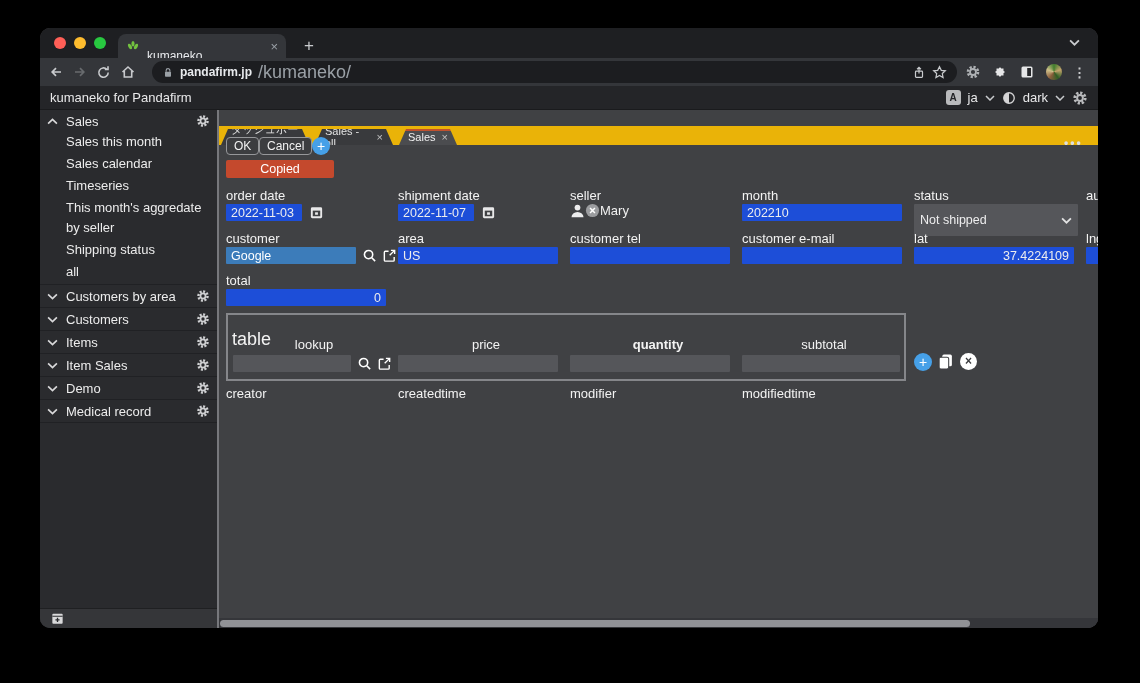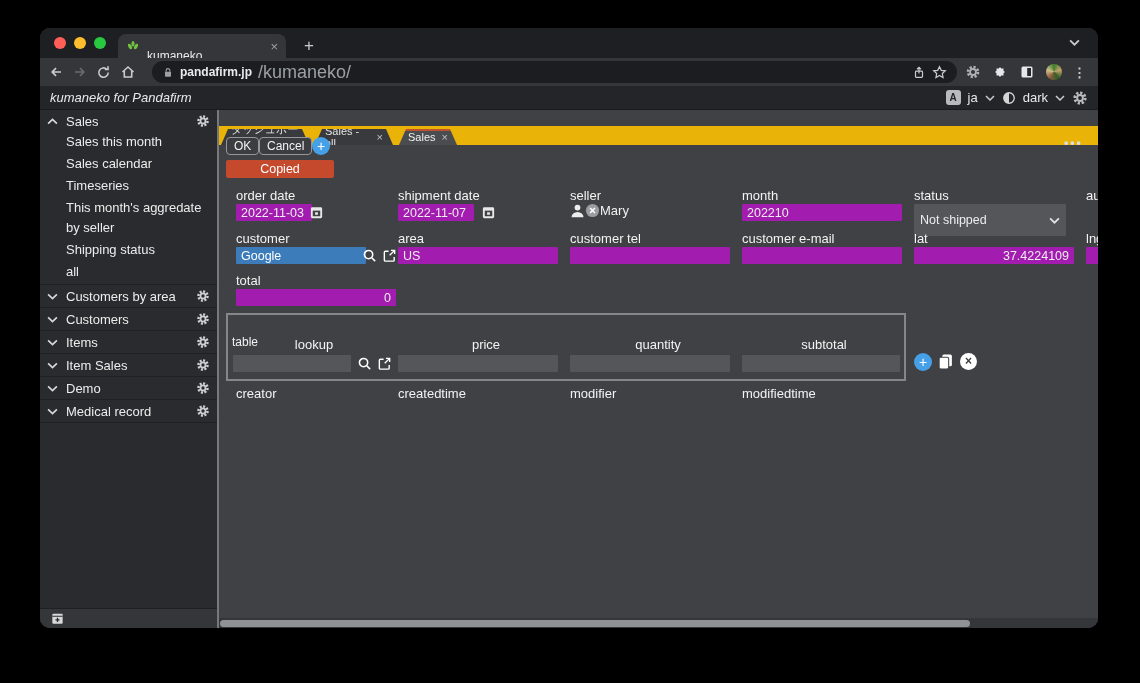--- a/index.html
+++ b/index.html
@@ -29,21 +29,21 @@
   .url-path { font-size:18px; color:#9aa0a6; }
   .url-fill { flex:1; }
   .ext-ics { display:flex; align-items:center; gap:11px; padding-right:12px; }
   .globe { width:16px; height:16px; border-radius:50%;
            background:conic-gradient(#3f7d2c,#c2a36b,#2f5d24,#8b5e3c,#d0c08a,#3f7d2c); }
   .kebab { color:#c9cbce; font-size:13px; font-weight:bold; letter-spacing:0; }
 
   
   .appheader { position:relative; height:24px; background:#242528; display:flex; align-items:center;
                padding:0 10px; border-bottom:1px solid #1a1b1d; }
-  .app-title { font-size:13px; color:#e9e9ea; flex:1;font-style:italic; }
+  .app-title { font-size:13px; color:#e9e9ea; flex:1; }
   .hdr-right { display:flex; align-items:center; gap:7px; }
   .trans-box { width:15px; height:15px; background:#b9babc; border-radius:3px; color:#242528;
                font-size:10px; font-weight:bold; text-align:center; line-height:15px; }
   .hdr-txt { font-size:13px; color:#e9e9ea; }
 
   
   .appbody { position:relative; display:flex; height:518px; }
 
   .sidebar { position:relative; width:179px; background:#2a2b2e; border-right:2px solid #77787c;
              color:#ececec; font-size:13px; }
@@ -72,41 +72,41 @@
 
   .btn { position:absolute; height:18px; background:#3c3d40; border:1px solid #96979a;
          border-radius:4px; color:#f2f2f2; font-size:12px; padding:0 7px; line-height:16px;
          font-family:"Liberation Sans", sans-serif; }
   .roundplus { position:absolute; width:18px; height:18px; border-radius:50%; background:#46a0e8;
                color:#fff; font-size:14px; text-align:center; line-height:17px; border:none; }
   .copied { position:absolute; left:7px; top:50px; width:108px; height:18px; background:#c4492d;
             border-radius:2px; color:#fff; font-size:12.5px; text-align:center; line-height:18px; }
 
   .fl { position:absolute; font-size:13px; color:#f3f3f3; white-space:nowrap; }
-  .fi { position:absolute; height:17px; background:#a21caf; border:none; border-radius:1px;
+  .fi { position:absolute; height:17px; background:#1d4ed8; border:none; border-radius:1px;
         color:#ededee; font-size:12.5px; padding:0 5px; font-family:"Liberation Sans", sans-serif; }
   .fi.num { text-align:right; }
   .fi.blue { background:#3c7cba; color:#fff; }
-  .x1{left:17px} .x2{left:179px} .x3{left:351px} .x4{left:523px} .x5{left:695px} .x6{left:867px}
+  .x1{left:7px} .x2{left:179px} .x3{left:351px} .x4{left:523px} .x5{left:695px} .x6{left:867px}
   .yl1{top:78px} .yf1{top:94px} .yl2{top:121px} .yf2{top:137px} .yl3{top:163px} .yf3{top:179px}
   .w160{width:160px} .w130{width:130px} .w76{width:76px}
 
-  .selectbox { position:absolute; width:152px; height:17px; background:#55565a; border-radius:1px;
+  .selectbox { position:absolute; width:164px; height:17px; background:#55565a; border-radius:1px;
                display:flex; align-items:center; padding:16px 6px; color:#ededee; font-size:12.5px; }
   .selectbox .sel-label { flex:1; }
 
   .seller-chip { position:absolute; left:351px; top:93px; display:flex; align-items:center; 
                  color:#f0f0f0; font-size:13px; }
 
   .inline-ic { position:absolute; display:flex; }
 
   
   .tablebox { position:absolute; left:7px; top:203px; width:680px; height:68px;
               border:2px solid #85868a; }
-  .tb-label { position:absolute; left:4px; top:20px; font-size:12px; color:#f3f3f3; }
+  .tb-label { position:absolute; left:4px; top:14px; font-size:18px; color:#f3f3f3; }
   .tb-head { position:absolute; top:22px; width:172px; text-align:center; font-size:13px; color:#f3f3f3; }
   .tb-input { position:absolute; top:40px; height:17px; background:#55565a; border:none;
               border-radius:1px; color:#ededee; font-size:12.5px; padding:0 5px;
               font-family:"Liberation Sans", sans-serif; }
   .rowbtn { position:absolute; top:243px; }
   .circle-x { width:17px; height:17px; border-radius:50%; background:#fff; color:#3a3b3e;
               font-size:12px; font-weight:bold; text-align:center; line-height:17px; }
 
   .meta-label { position:absolute; top:276px; font-size:13px; color:#f3f3f3; }
 
@@ -464,21 +464,21 @@
       <div class="fl x6 yl2">lng</div>
       <input class="fi x6 yf2 w160" value="" style="">
 
       <div class="fl x1 yl3">total</div>
       <input class="fi num x1 yf3 w160" value="0" style="">
 
       <div class="tablebox">
         <div class="tb-label">table</div>
         <div class="tb-head" style="left:0px;">lookup</div>
         <div class="tb-head" style="left:172px;">price</div>
-        <div class="tb-head" style="left:344px;">quantity</div>
+        <div class="tb-head" style="left:344px;font-weight:bold;">quantity</div>
         <div class="tb-head" style="left:510px;">subtotal</div>
         <input class="tb-input" style="left: 5px; width: 118px;" value="">
         <span class="inline-ic" style="position:absolute; left:129px; top:41px;">
           <svg width="15" height="15" viewBox="0 0 16 16">
               <circle cx="7" cy="7" r="4.4" fill="none" stroke="#fff" stroke-width="1.7"></circle>
               <line x1="10.4" y1="10.4" x2="14" y2="14" stroke="#fff" stroke-width="1.7"></line>
             </svg>
         </span>
         <span class="inline-ic" style="position:absolute; left:149px; top:41px;">
           <svg width="15" height="15" viewBox="0 0 16 16">

